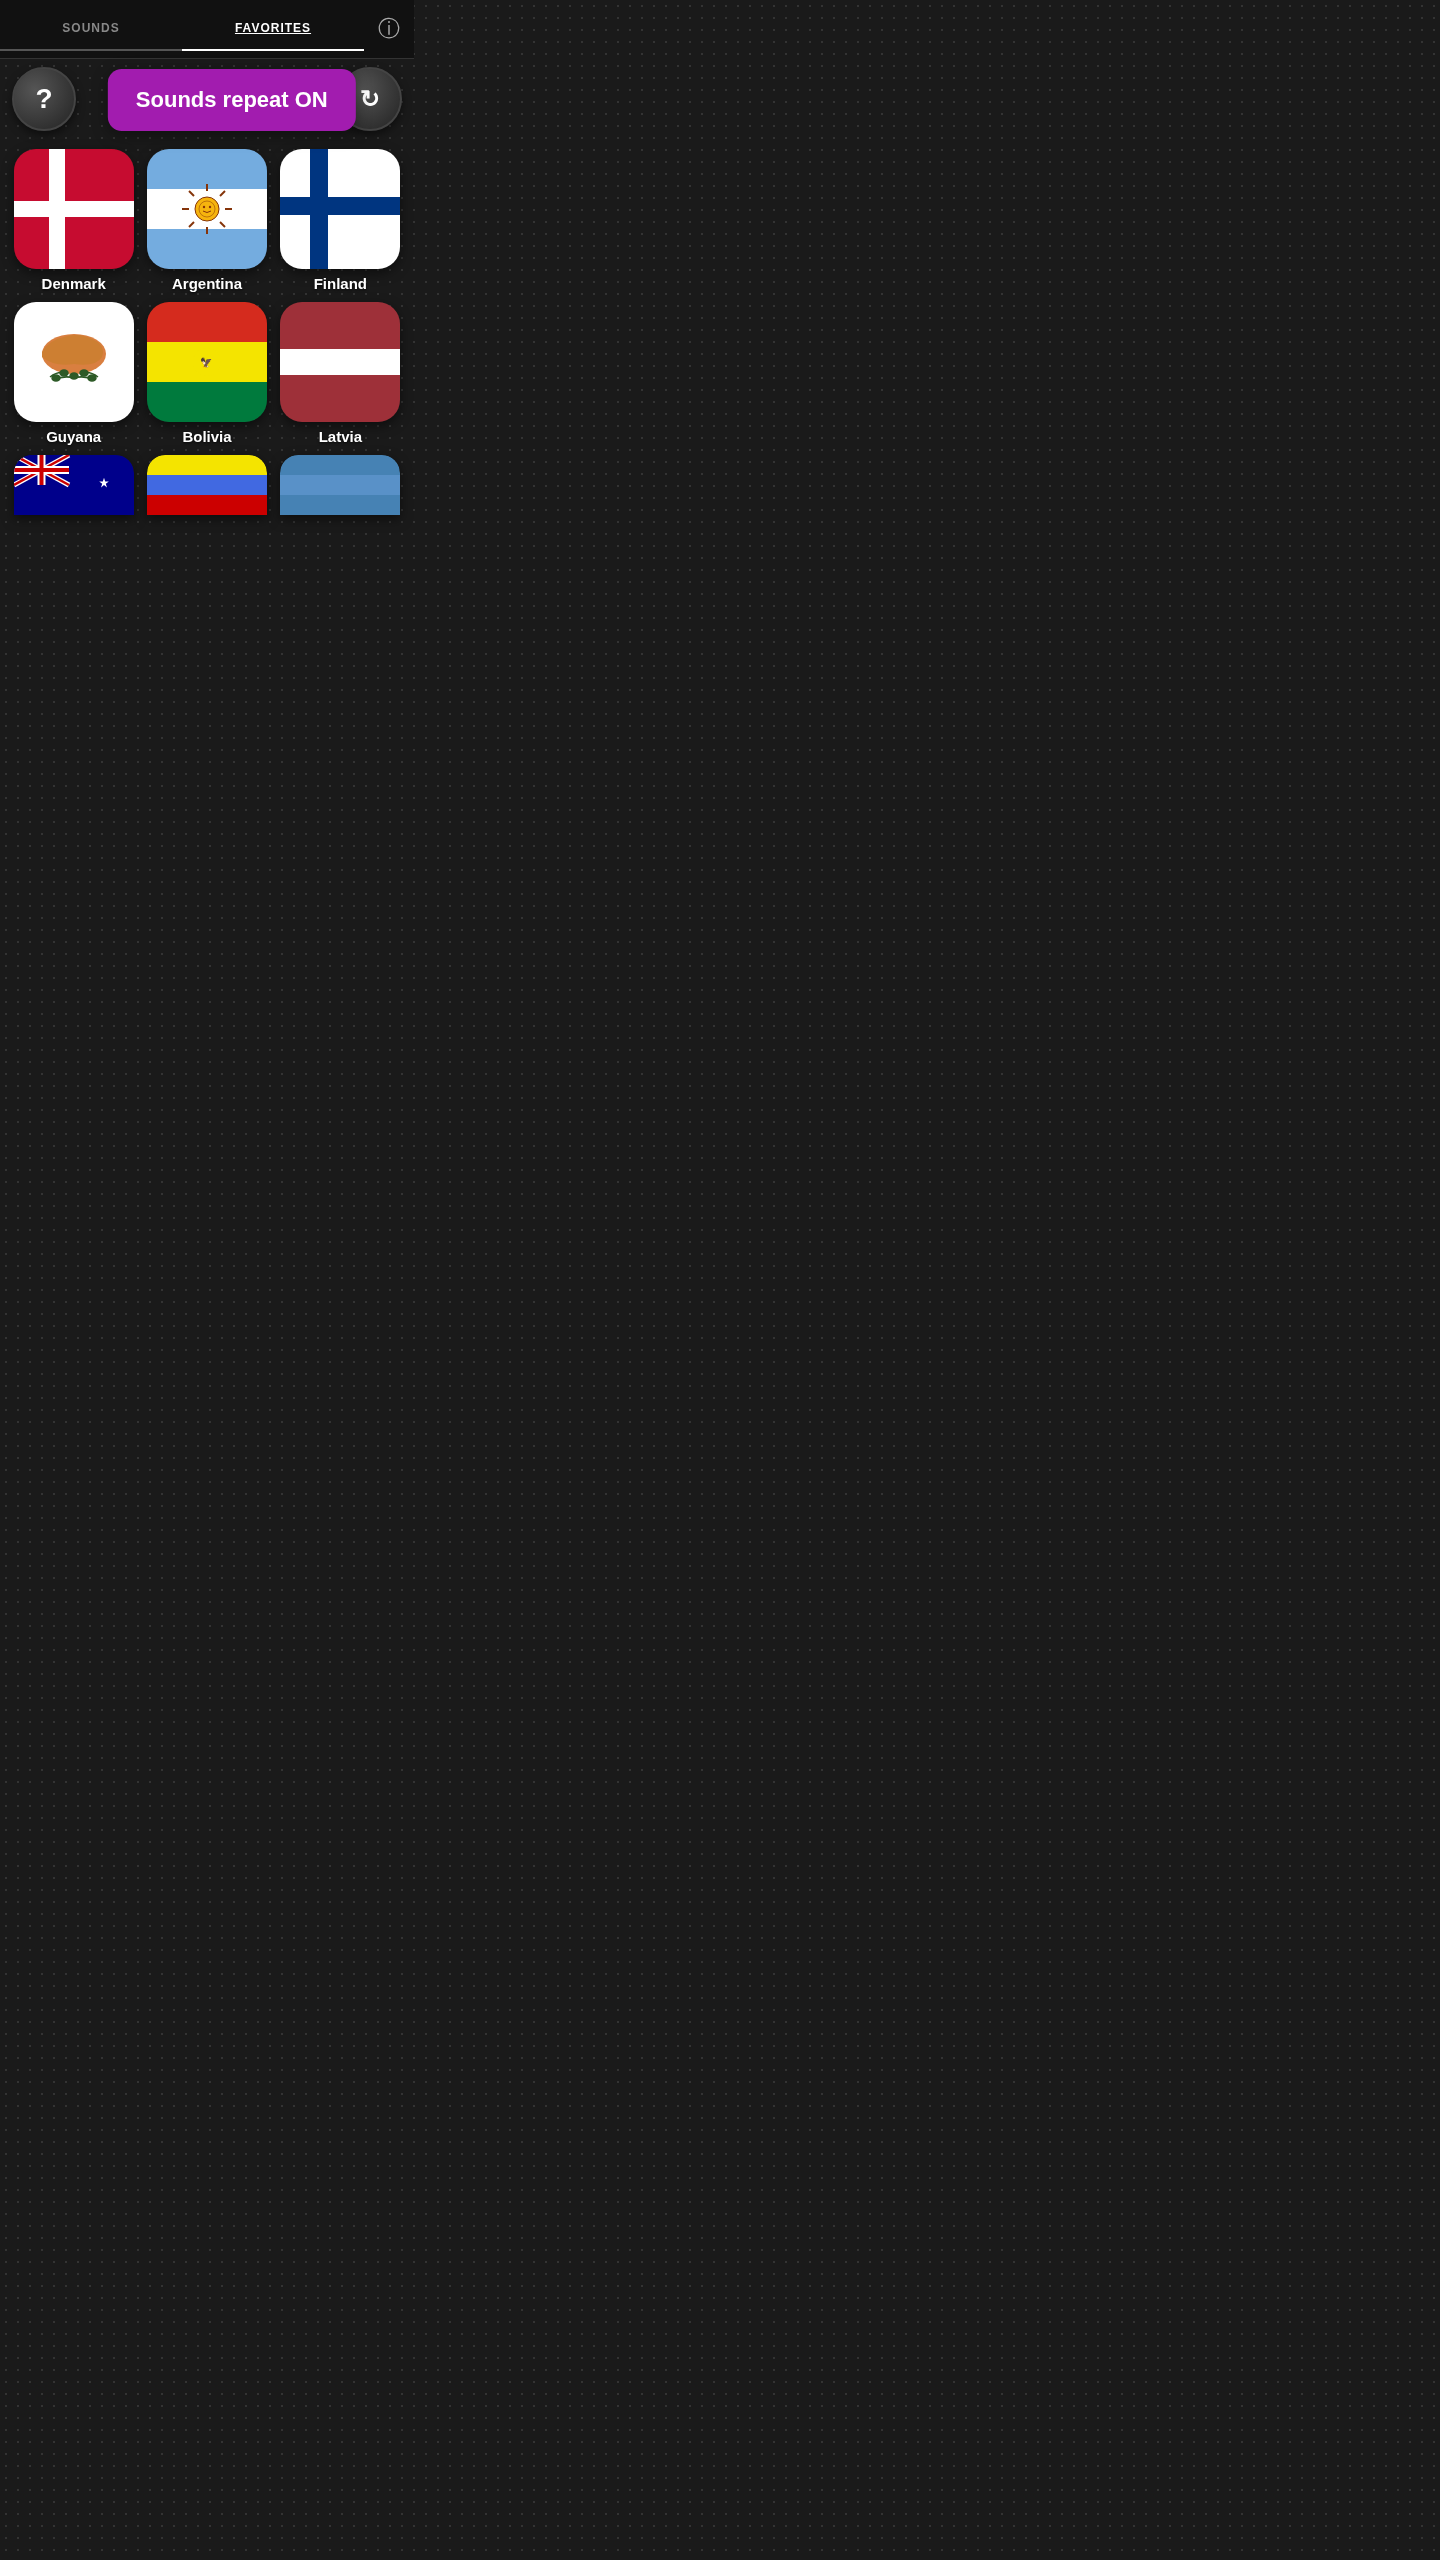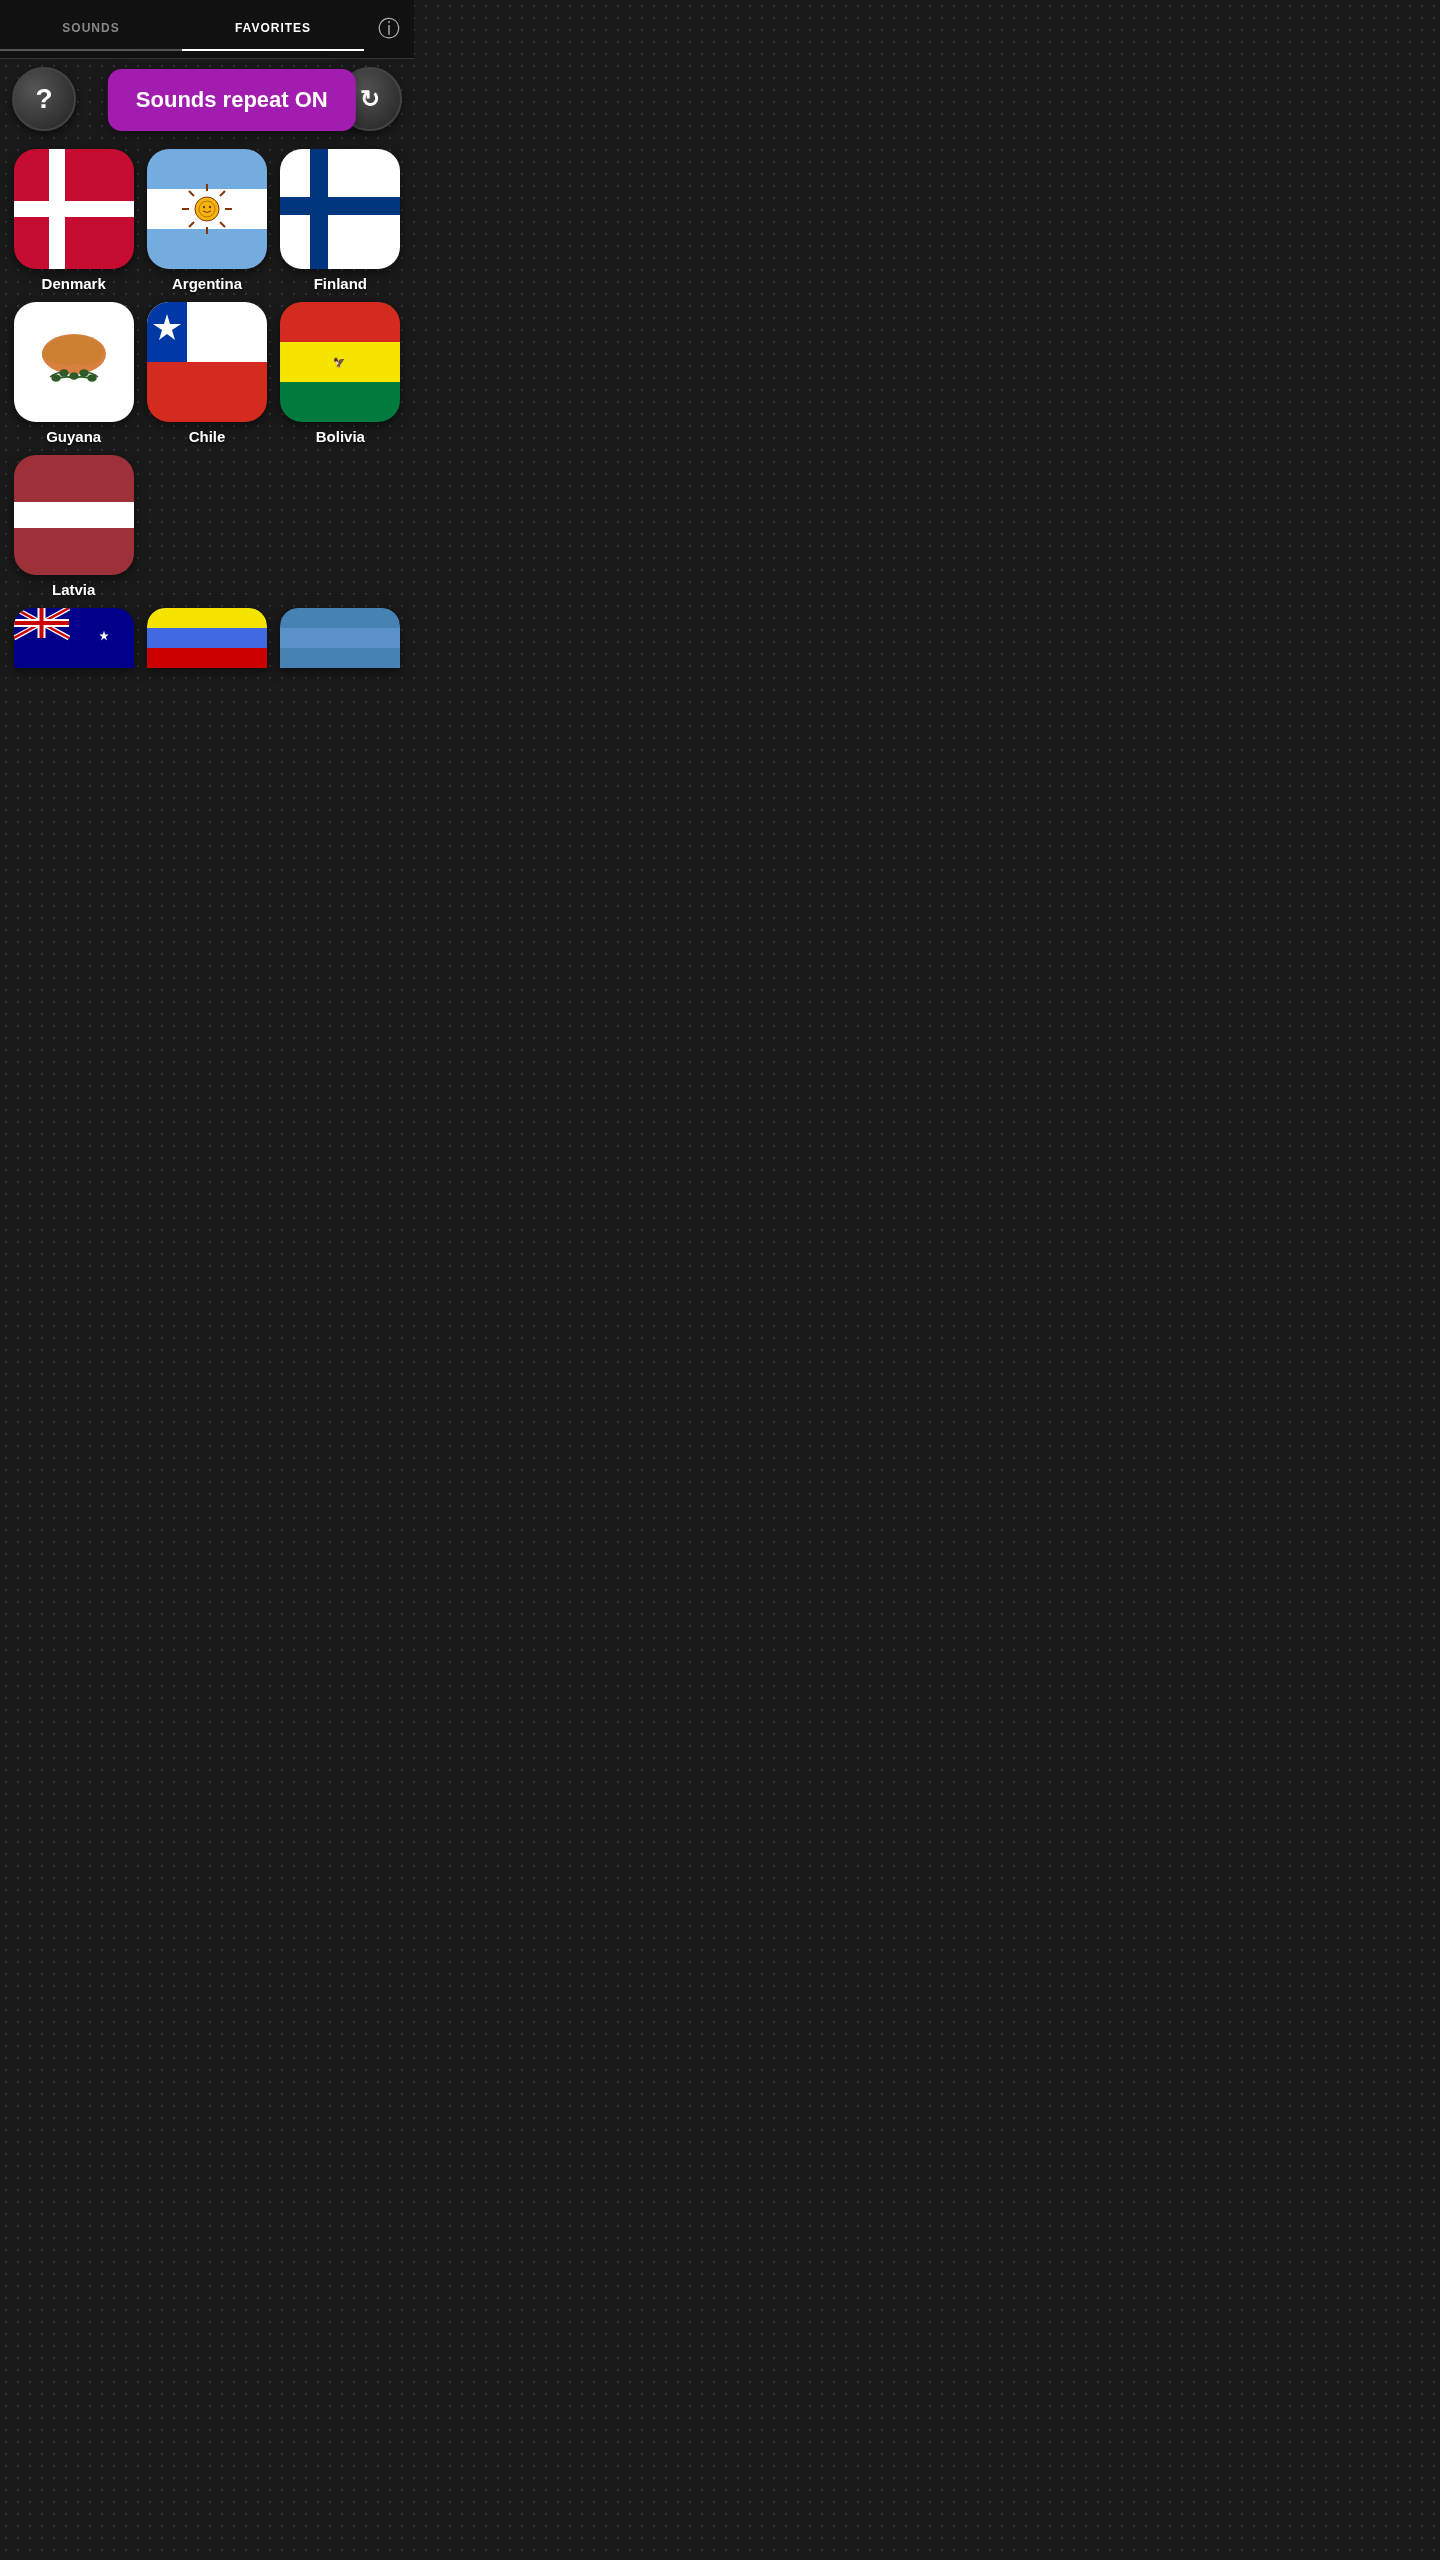--- a/index.html
+++ b/index.html
@@ -35,20 +35,21 @@
     }
 
     .tab-sounds {
       color: #888;
       border-bottom: 2px solid #555;
     }
 
     .tab-favorites {
       color: white;
       border-bottom: 2px solid white;
+      text-decoration: underline;
     }
 
     .info-btn {
       width: 50px;
       display: flex;
       justify-content: center;
       align-items: center;
       font-size: 22px;
       color: #aaa;
       padding: 14px 10px;
@@ -247,31 +248,20 @@
           <ellipse cx="50" cy="71" rx="4" ry="3" fill="#2d5a27"></ellipse>
           <ellipse cx="60" cy="74" rx="4" ry="3" fill="#2d5a27"></ellipse>
           <ellipse cx="70" cy="71" rx="4" ry="3" fill="#2d5a27"></ellipse>
           <ellipse cx="78" cy="76" rx="4" ry="3" fill="#2d5a27"></ellipse>
         </g>
       </svg>
     </div>
     <span class="flag-label">Guyana</span>
   </div>
 
-  <div class="flag-item">
-    <div class="flag-box">
-      <svg viewBox="0 0 120 120" xmlns="http://www.w3.org/2000/svg">
-        <rect width="120" height="60" fill="white"></rect>
-        <rect y="60" width="120" height="60" fill="#D52B1E"></rect>
-        <rect x="0" y="0" width="40" height="60" fill="#0039A6"></rect>
-        <polygon points="20,12 23,22 34,22 25,28 28,38 20,32 12,38 15,28 6,22 17,22" fill="white"></polygon>
-      </svg>
-    </div>
-    <span class="flag-label">Chile</span>
-  </div>
 
   <div class="flag-item">
     <div class="flag-box">
       <svg viewBox="0 0 120 120" xmlns="http://www.w3.org/2000/svg">
         <rect width="120" height="40" fill="#D52B1E"></rect>
         <rect y="40" width="120" height="40" fill="#F4E400"></rect>
         <rect y="80" width="120" height="40" fill="#007A3D"></rect>
 
         <ellipse cx="60" cy="60" rx="14" ry="14" fill="#F4E400" opacity="0.7"></ellipse>
         <text x="60" y="64" text-anchor="middle" font-size="10" fill="#D52B1E">🦅</text>

